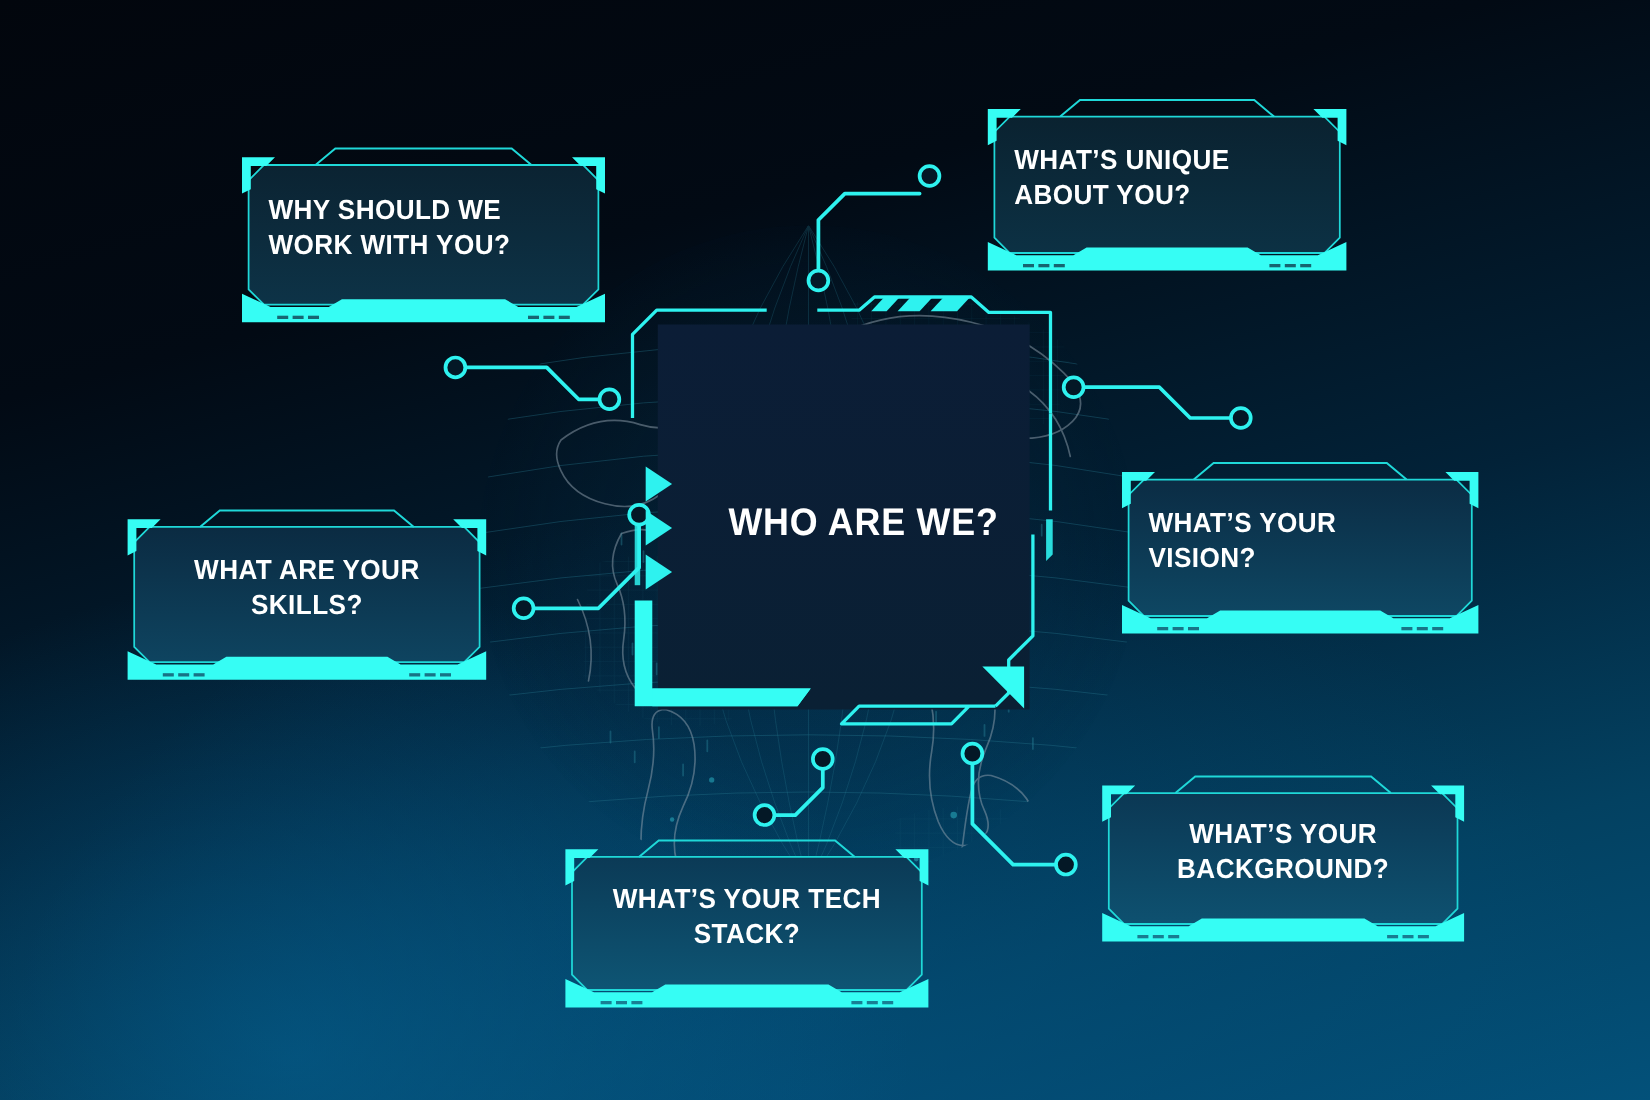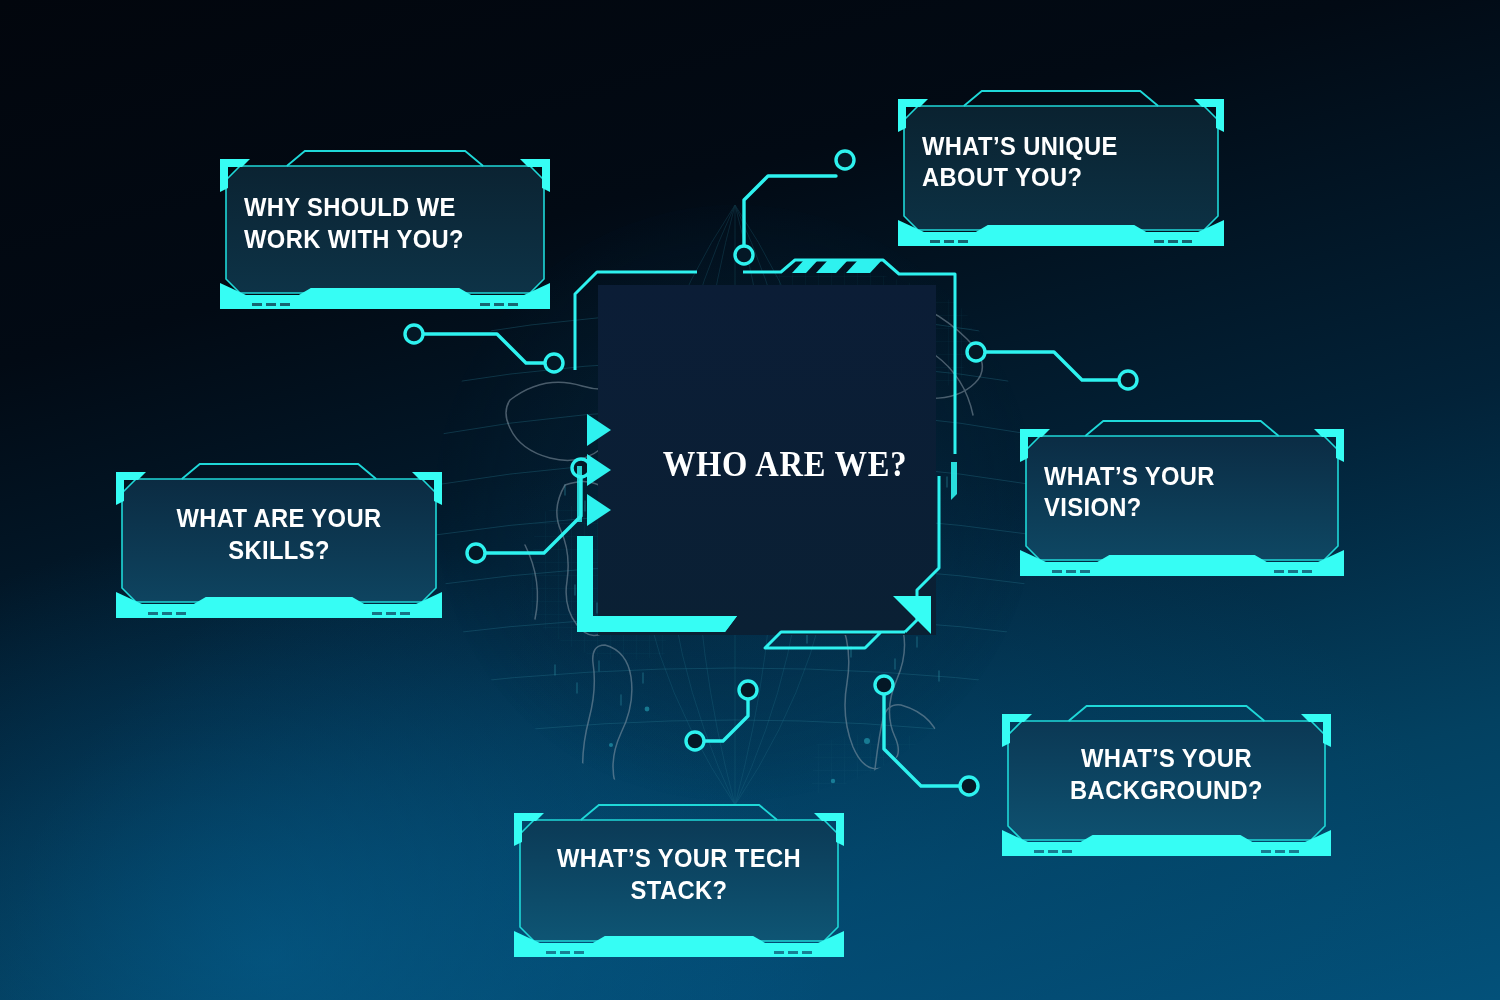--- a/index.html
+++ b/index.html
@@ -30,22 +30,22 @@
 
   
   #connector-layer {
     position:absolute; inset:0;
     pointer-events:none;
   }
   #connector-layer svg { display:block; width:1500px; height:1000px; }
 
   
   #center-hub {
-    position:absolute; left:565px; top:258px;
-    width:440px; height:420px;font-family:Liberation Serif, serif;
+    position:absolute; left:565px; top:268px;
+    width:440px; height:420px;
   }
   #center-hub .hub-frame { position:absolute; inset:0; }
   #center-hub .hub-frame svg { display:block; width:100%; height:100%; }
   #center-hub .hub-label {
     position:absolute; left:0; right:0; top:0; bottom:0;
     display:flex; align-items:center; justify-content:center;
     color:#ffffff;
     font-size:35px;
     font-weight:700;
     letter-spacing:0.8px;
@@ -258,21 +258,21 @@
         </g>
 
         <g fill="#36fdf4">
           <path d="M328 338 L366 338 L366 376 Z"></path>
         </g>
       </svg>
     </div>
     <div class="hub-label">WHO ARE WE?</div>
   </div>
 
-  <div class="card align-left" id="card-0" style="left: 218px; top: 148px; width: 334px; height: 163px;">
+  <div class="card align-left" id="card-0" style="left: 218px; top: 132px; width: 334px; height: 163px;">
     <div class="card-frame">
   <svg viewBox="0 0 334 163" xmlns="http://www.w3.org/2000/svg">
     <defs>
       <linearGradient id="cardg0" x1="0" y1="0" x2="0" y2="1">
         <stop offset="0%" stop-color="#0b2332"></stop>
         <stop offset="100%" stop-color="#0d3347"></stop>
       </linearGradient>
     </defs>
 
     <path d="M22 18 L312 18 L326 32
@@ -473,21 +473,21 @@
       <rect x="289" y="147" width="10" height="3"></rect>
       <rect x="275" y="147" width="10" height="3"></rect>
       <rect x="261" y="147" width="10" height="3"></rect>
     </g>
   </svg>
       </div>
     <div class="card-label">WHAT’S YOUR
 BACKGROUND?</div>
   </div>
 
-  <div class="card align-center" id="card-5" style="left: 512px; top: 802px; width: 334px; height: 157px;">
+  <div class="card align-center" id="card-5" style="left: 512px; top: 761px; width: 334px; height: 157px;">
     <div class="card-frame">
   <svg viewBox="0 0 334 157" xmlns="http://www.w3.org/2000/svg">
     <defs>
       <linearGradient id="cardg5" x1="0" y1="0" x2="0" y2="1">
         <stop offset="0%" stop-color="#0b3a56"></stop>
         <stop offset="100%" stop-color="#0e5574"></stop>
       </linearGradient>
     </defs>
 
     <path d="M22 18 L312 18 L326 32

